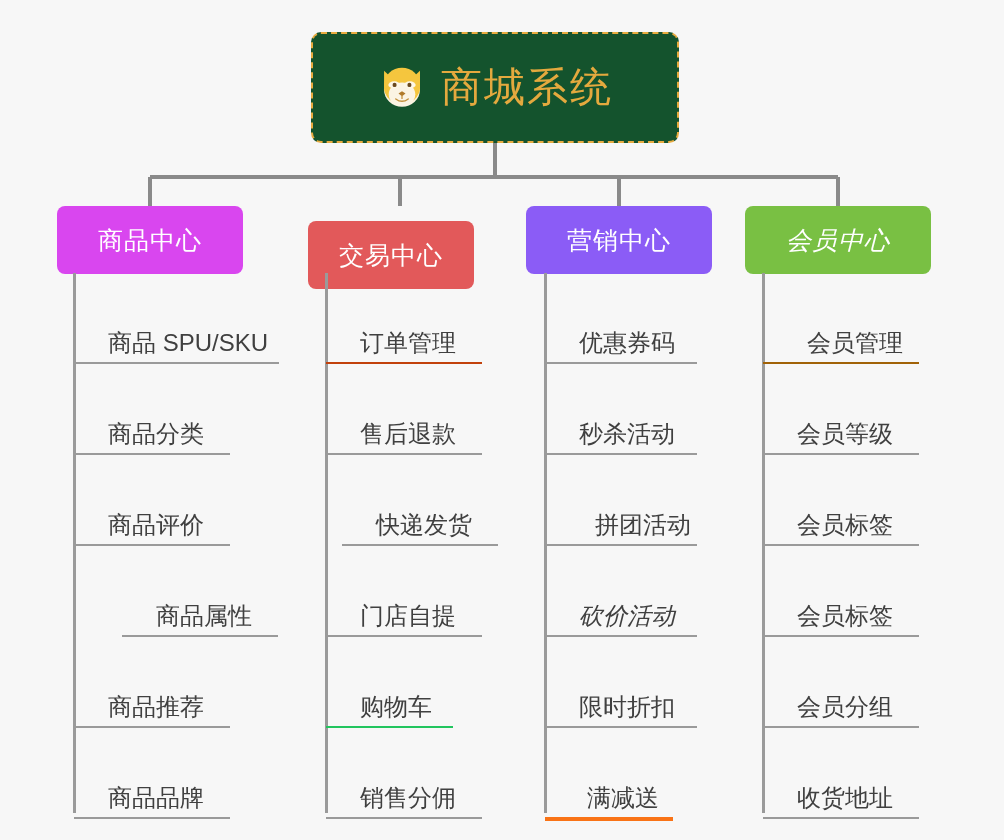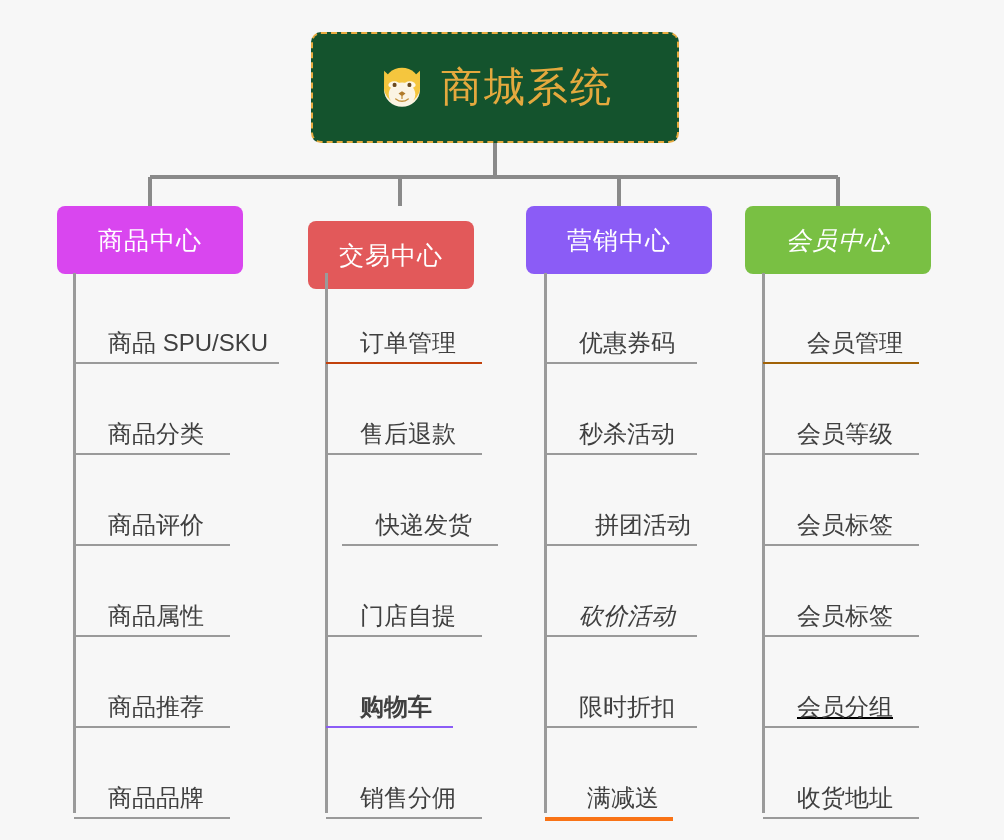--- a/index.html
+++ b/index.html
@@ -141,21 +141,21 @@
     </svg>
     <div class="leaf-item" style="border-bottom:2px solid #9a9a9a; width:205px;">
       <span class="leaf-label">商品 SPU/SKU</span>
     </div>
     <div class="leaf-item" style="border-bottom:2px solid #9a9a9a; width:156px;">
       <span class="leaf-label">商品分类</span>
     </div>
     <div class="leaf-item" style="border-bottom:2px solid #9a9a9a; width:156px;">
       <span class="leaf-label">商品评价</span>
     </div>
-    <div class="leaf-item" style="border-bottom:2px solid #9a9a9a; width:156px;">
+    <div class="leaf-item" style="border-bottom:2px solid #9a9a9a; width:156px;margin-left:48px;">
       <span class="leaf-label">商品属性</span>
     </div>
     <div class="leaf-item" style="border-bottom:2px solid #9a9a9a; width:156px;">
       <span class="leaf-label">商品推荐</span>
     </div>
     <div class="leaf-item" style="border-bottom:2px solid #9a9a9a; width:156px;">
       <span class="leaf-label">商品品牌</span>
     </div>
   </div>
 
@@ -171,21 +171,21 @@
     </div>
     <div class="leaf-item" style="border-bottom:2px solid #9a9a9a; width:156px;">
       <span class="leaf-label">售后退款</span>
     </div>
     <div class="leaf-item" style="border-bottom:2px solid #9a9a9a; width:156px;margin-left:16px;">
       <span class="leaf-label">快递发货</span>
     </div>
     <div class="leaf-item" style="border-bottom:2px solid #9a9a9a; width:156px;">
       <span class="leaf-label">门店自提</span>
     </div>
-    <div class="leaf-item" style="border-bottom:2px solid #8b5cf6; width:127px;font-weight:bold;">
+    <div class="leaf-item" style="border-bottom:2px solid #22c55e; width:127px;">
       <span class="leaf-label">购物车</span>
     </div>
     <div class="leaf-item" style="border-bottom:2px solid #9a9a9a; width:156px;">
       <span class="leaf-label">销售分佣</span>
     </div>
   </div>
 
   <div class="cat-box" style="left:526px; top:206px; width:186px; background:#8b5cf6;">
     <span>营销中心</span>
   </div>
@@ -225,21 +225,21 @@
     </div>
     <div class="leaf-item" style="border-bottom:2px solid #9a9a9a; width:156px;">
       <span class="leaf-label">会员等级</span>
     </div>
     <div class="leaf-item" style="border-bottom:2px solid #9a9a9a; width:156px;">
       <span class="leaf-label">会员标签</span>
     </div>
     <div class="leaf-item" style="border-bottom:2px solid #9a9a9a; width:156px;">
       <span class="leaf-label">会员标签</span>
     </div>
-    <div class="leaf-item" style="border-bottom:2px solid #9a9a9a; width:156px;text-decoration:underline;">
+    <div class="leaf-item" style="border-bottom:2px solid #9a9a9a; width:156px;">
       <span class="leaf-label">会员分组</span>
     </div>
     <div class="leaf-item" style="border-bottom:2px solid #9a9a9a; width:156px;">
       <span class="leaf-label">收货地址</span>
     </div>
   </div>
 
 </div>
 
 </body></html>

